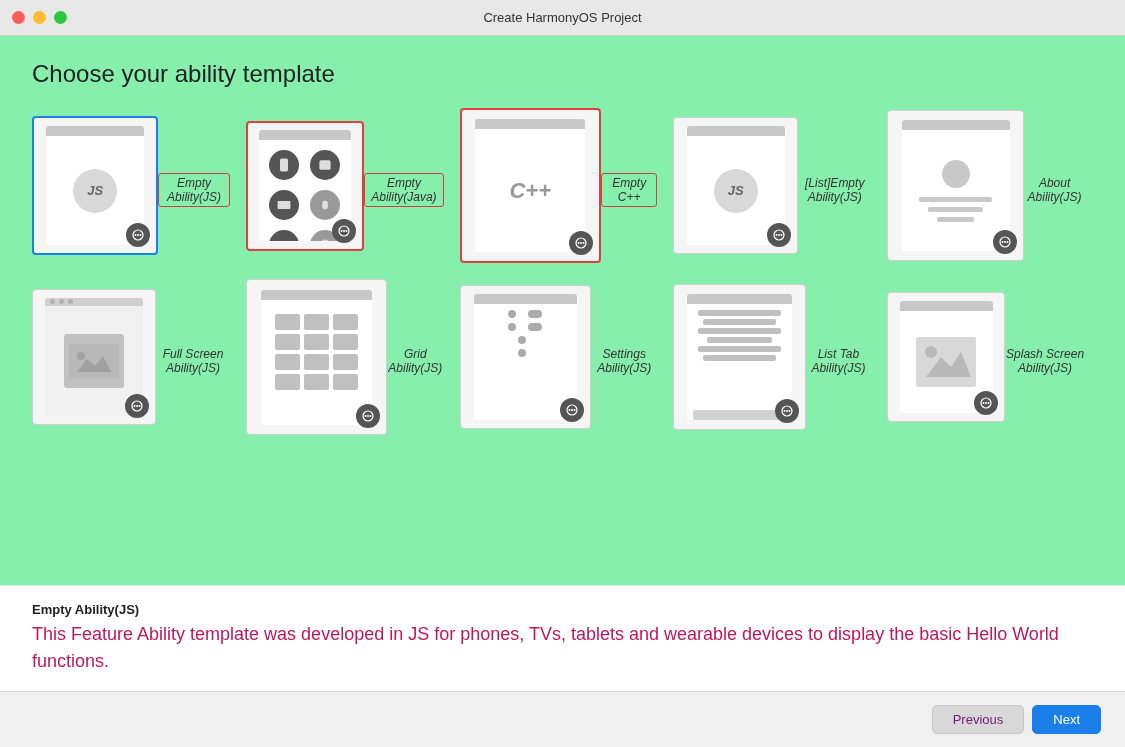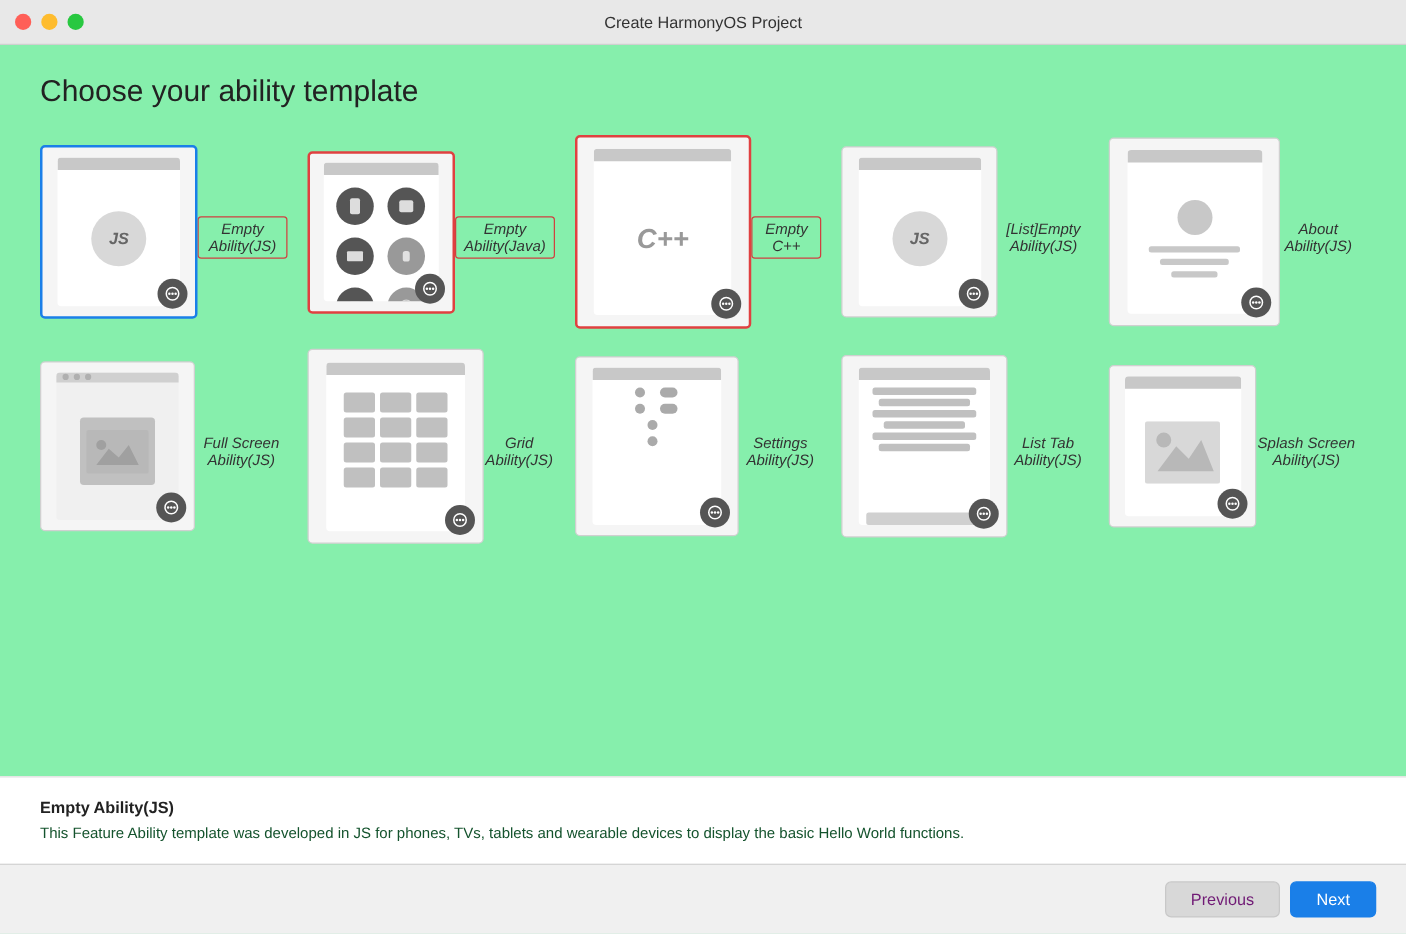--- a/index.html
+++ b/index.html
@@ -293,22 +293,22 @@
       padding: 16px 32px;
       flex-shrink: 0;
     }
     .bottom-title {
       font-size: 13px;
       font-weight: 600;
       color: #222;
       margin-bottom: 4px;
     }
     .bottom-desc {
-      font-size: 12px;
-      color: #14532d;
+      font-size: 18px;
+      color: #be185d;
       line-height: 1.5;
     }
     
     .footer {
       height: 56px;
       background: #f0f0f0;
       border-top: 1px solid #d5d5d5;
       display: flex;
       align-items: center;
       padding: 0 24px;

